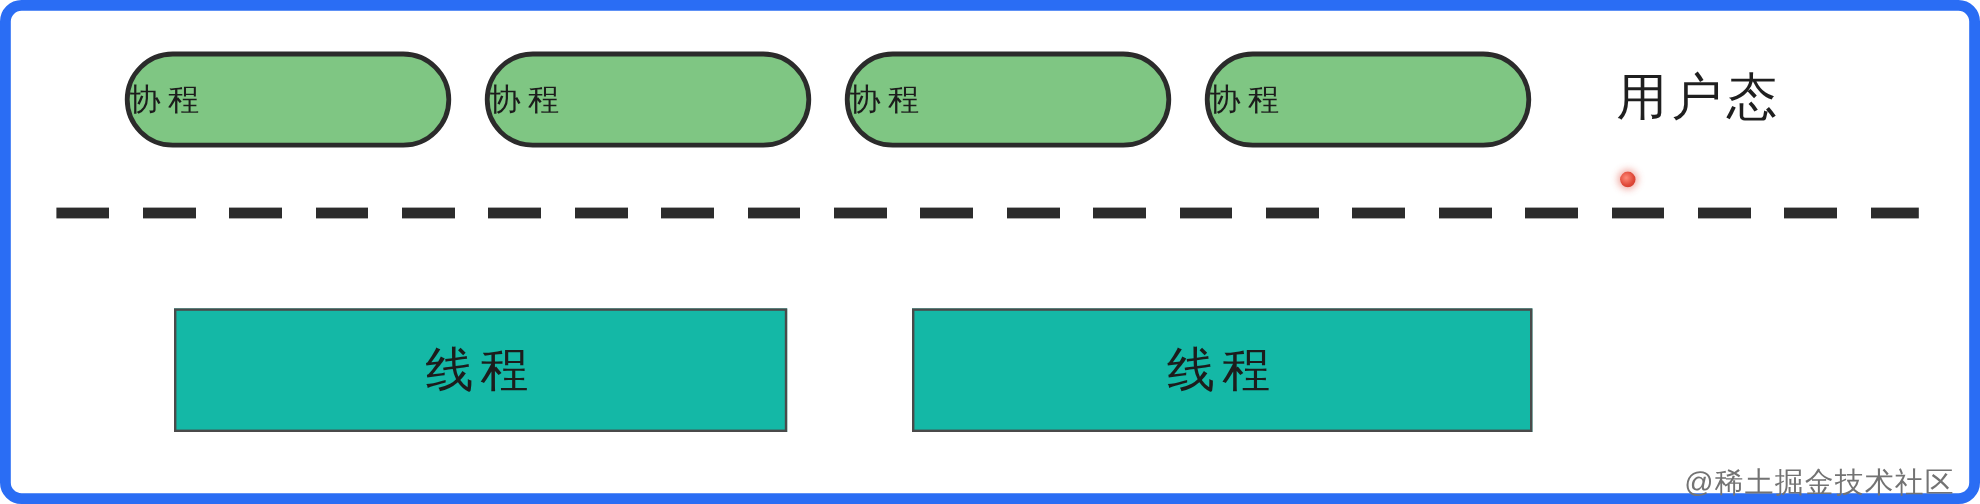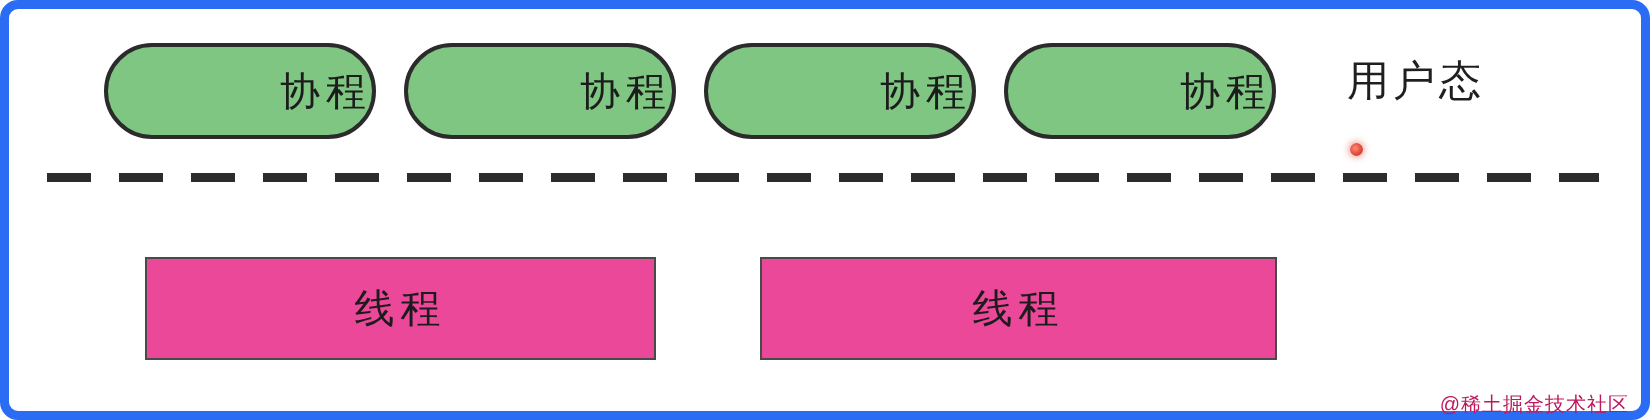--- a/index.html
+++ b/index.html
@@ -15,29 +15,29 @@
     box-sizing: border-box;
     border: 9px solid #2a6df4;
     border-radius: 18px;
     background: #ffffff;
     overflow: visible;
   }
   .pill {
     position: absolute;
     top: 34px;
     width: 272px;
-    height: 96px;
+    height: 80px;
     background: #7fc683;
     border: 4px solid #2b2b2b;
     border-radius: 48px;
     box-sizing: border-box;
     display: flex;
     align-items: center;
-    justify-content: flex-end;
-    font-size: 40px;
+    justify-content: flex-start;
+    font-size: 26px;
     color: #1c1c1c;
     letter-spacing: 6px;
   }
   .pill-1 { left: 95px; }
   .pill-2 { left: 395px; }
   .pill-3 { left: 695px; }
   .pill-4 { left: 995px; }
 
   .side-label {
     position: absolute;
@@ -71,39 +71,39 @@
       to right,
       #2c2c2c 0px, #2c2c2c 44px,
       transparent 44px, transparent 72px
     );
   }
 
   .thread-box {
     position: absolute;
     top: 248px;
     height: 103px;
-    background: #ec4899;
+    background: #14b8a6;
     border: 2px solid #4a4a4a;
     box-sizing: border-box;
     display: flex;
     align-items: center;
     justify-content: center;
     font-size: 40px;
     color: #1c1c1c;
     letter-spacing: 6px;
   }
   .thread-1 { left: 136px; width: 511px; }
   .thread-2 { left: 751px; width: 517px; }
 
   .watermark {
     position: absolute;
     right: 12px;
     bottom: -7px;
-    font-size: 20px;
-    color: #be185d;
+    font-size: 24px;
+    color: #737373;
     letter-spacing: 1px;
     z-index: 5;
     white-space: nowrap;
   }
 </style>
 </head>
 <body>
 
 <div class="frame">
 

